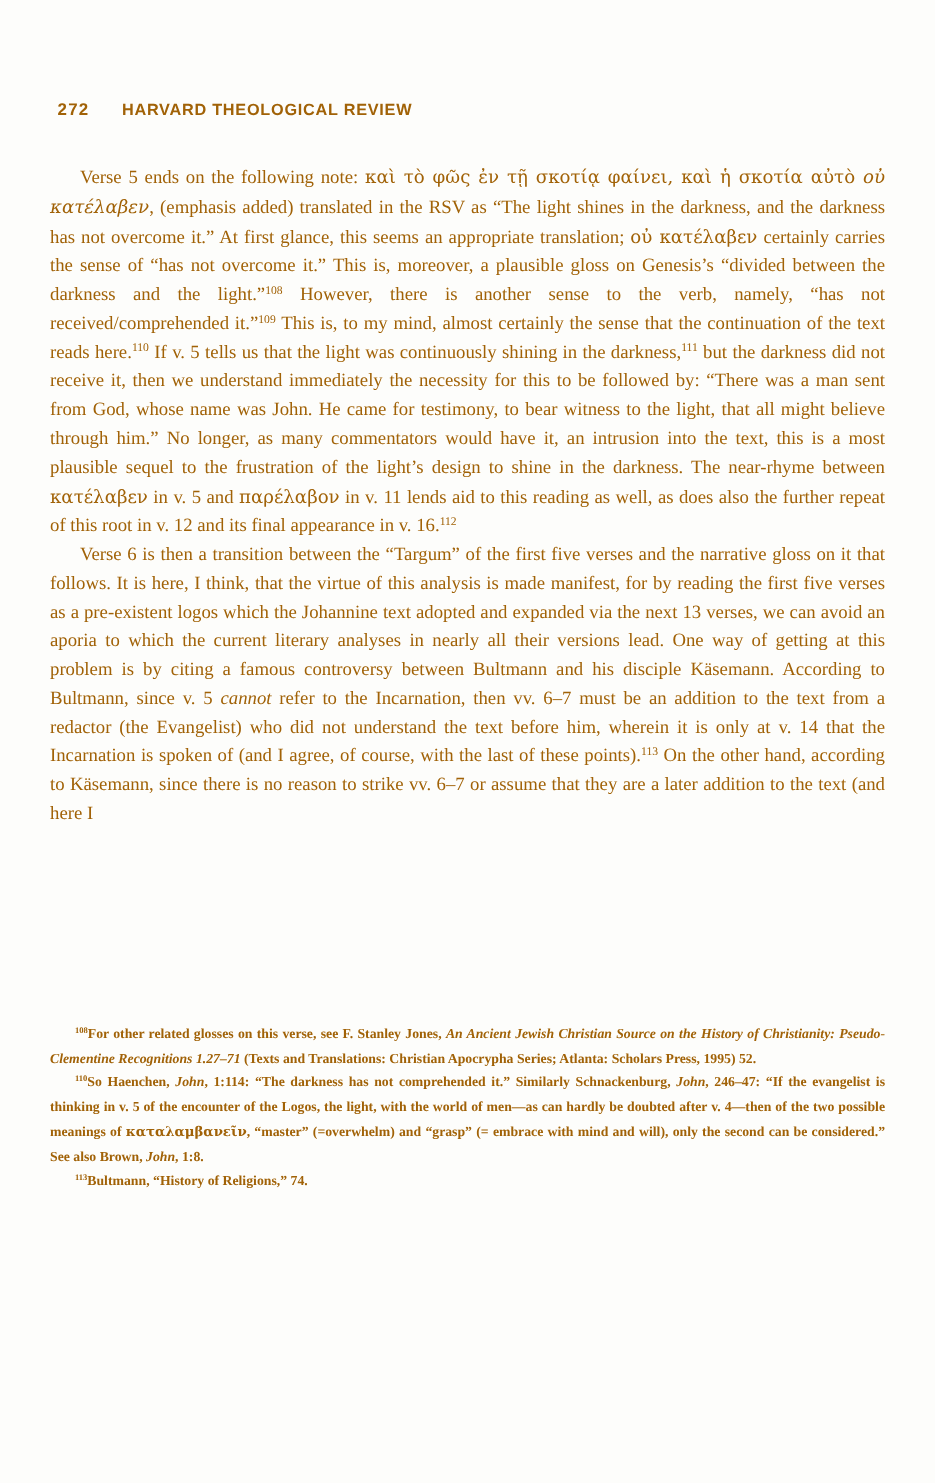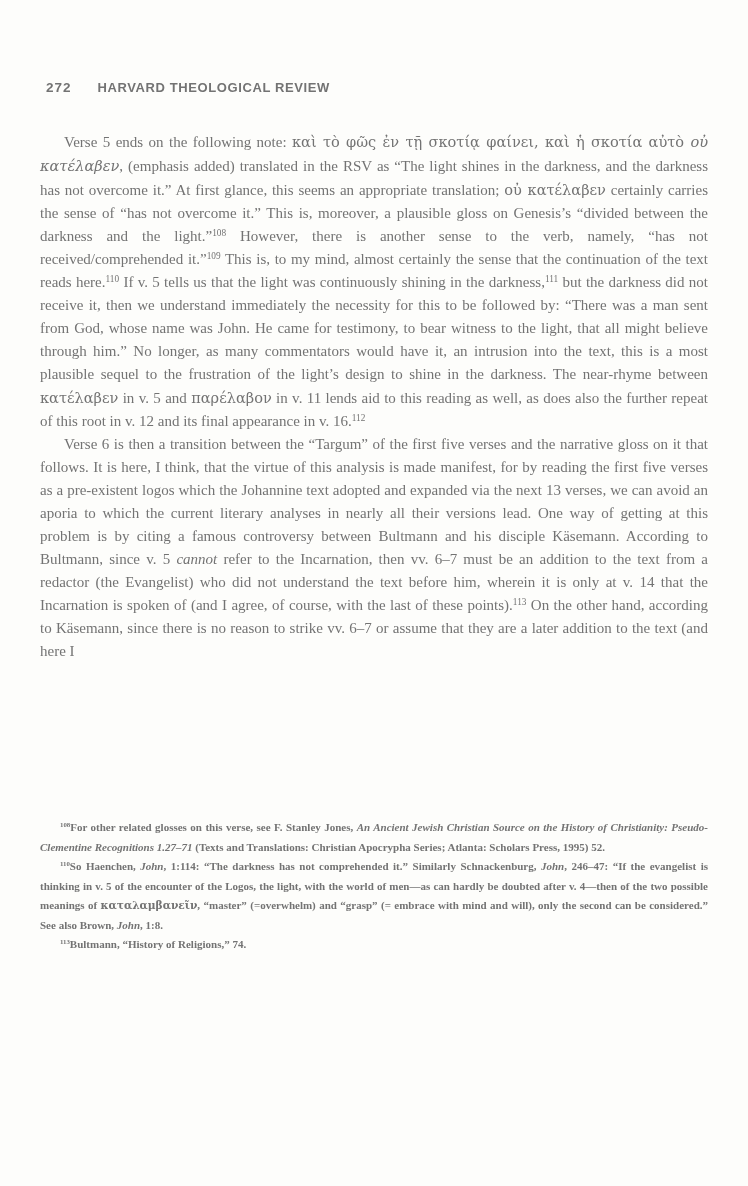--- a/index.html
+++ b/index.html
@@ -5,21 +5,21 @@
   html, body { margin: 0; padding: 0; }
   body {
     width: 748px; height: 1186px;
     background: #f6f6f3;
     font-family: "Liberation Serif", serif;
   }
   .page {
     position: relative;
     width: 748px; height: 1186px;
     background: #fdfdfb;
-    color: #737373;
+    color: #a16207;
     overflow: hidden;
   }
   .running-head {
     position: absolute;
     top: 80px; left: 46px; right: 38px;
     font-family: "Liberation Sans", sans-serif;
     font-size: 13px;
     letter-spacing: 0.6px;
     display: flex;
     align-items: baseline;

